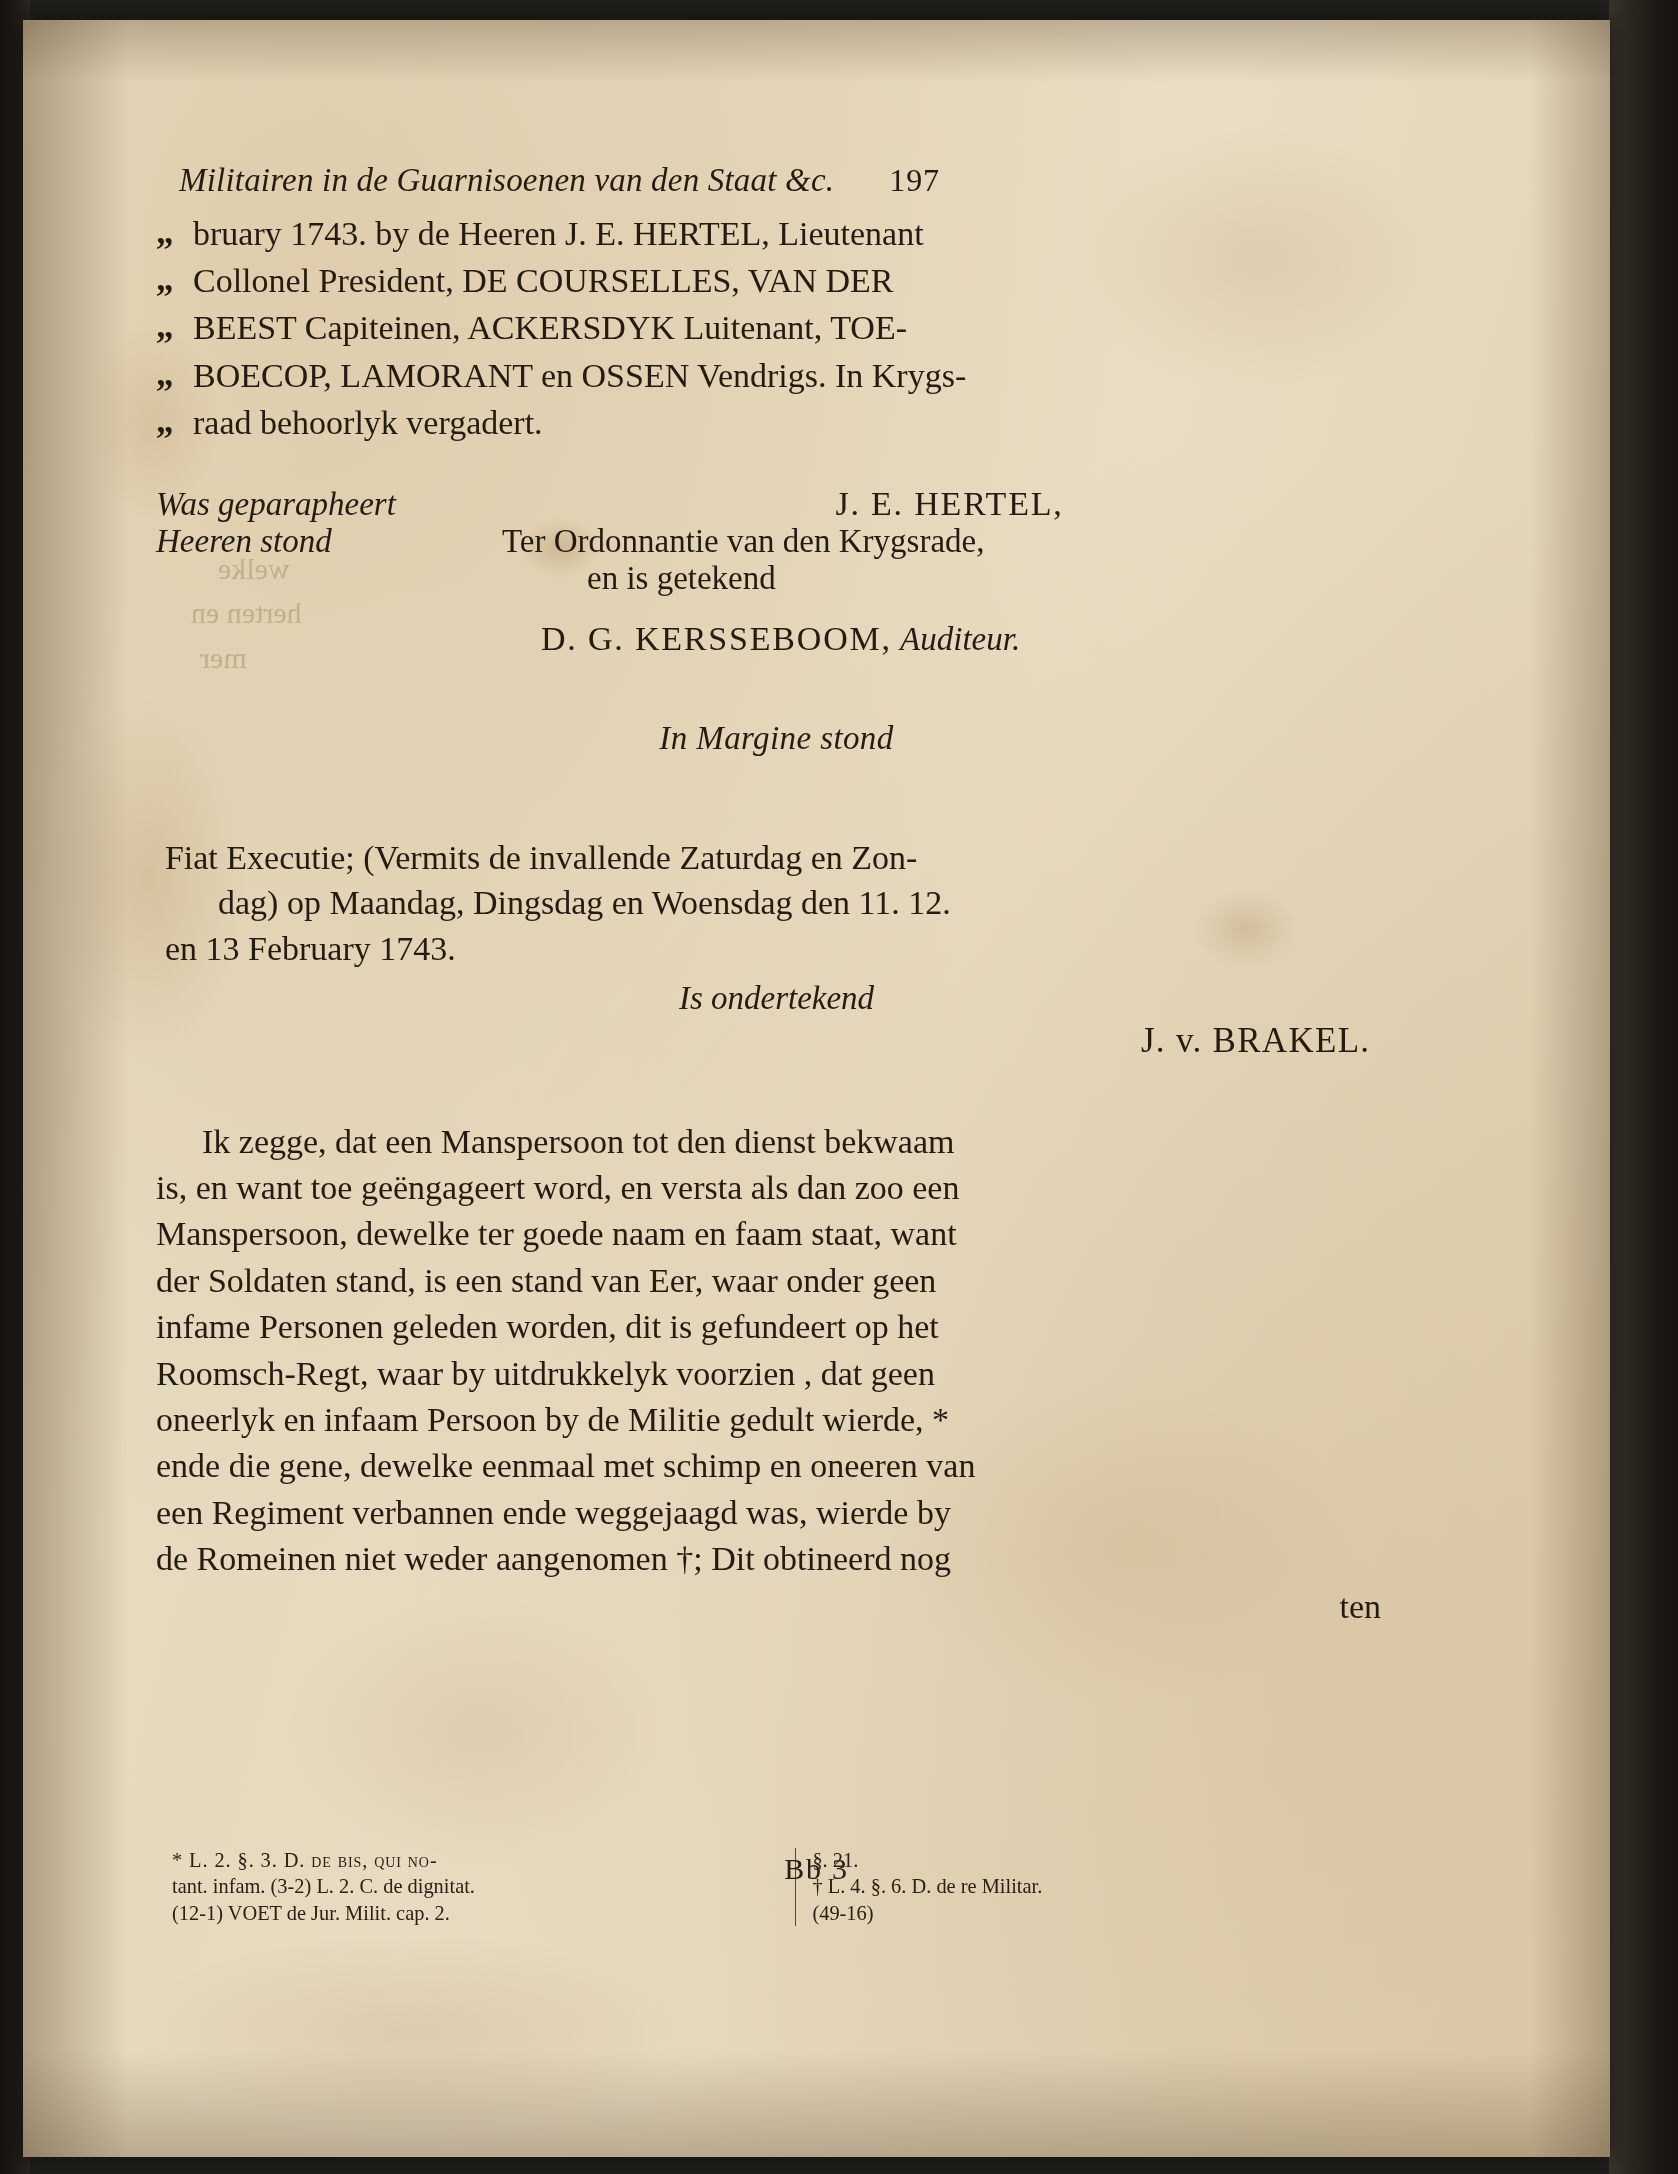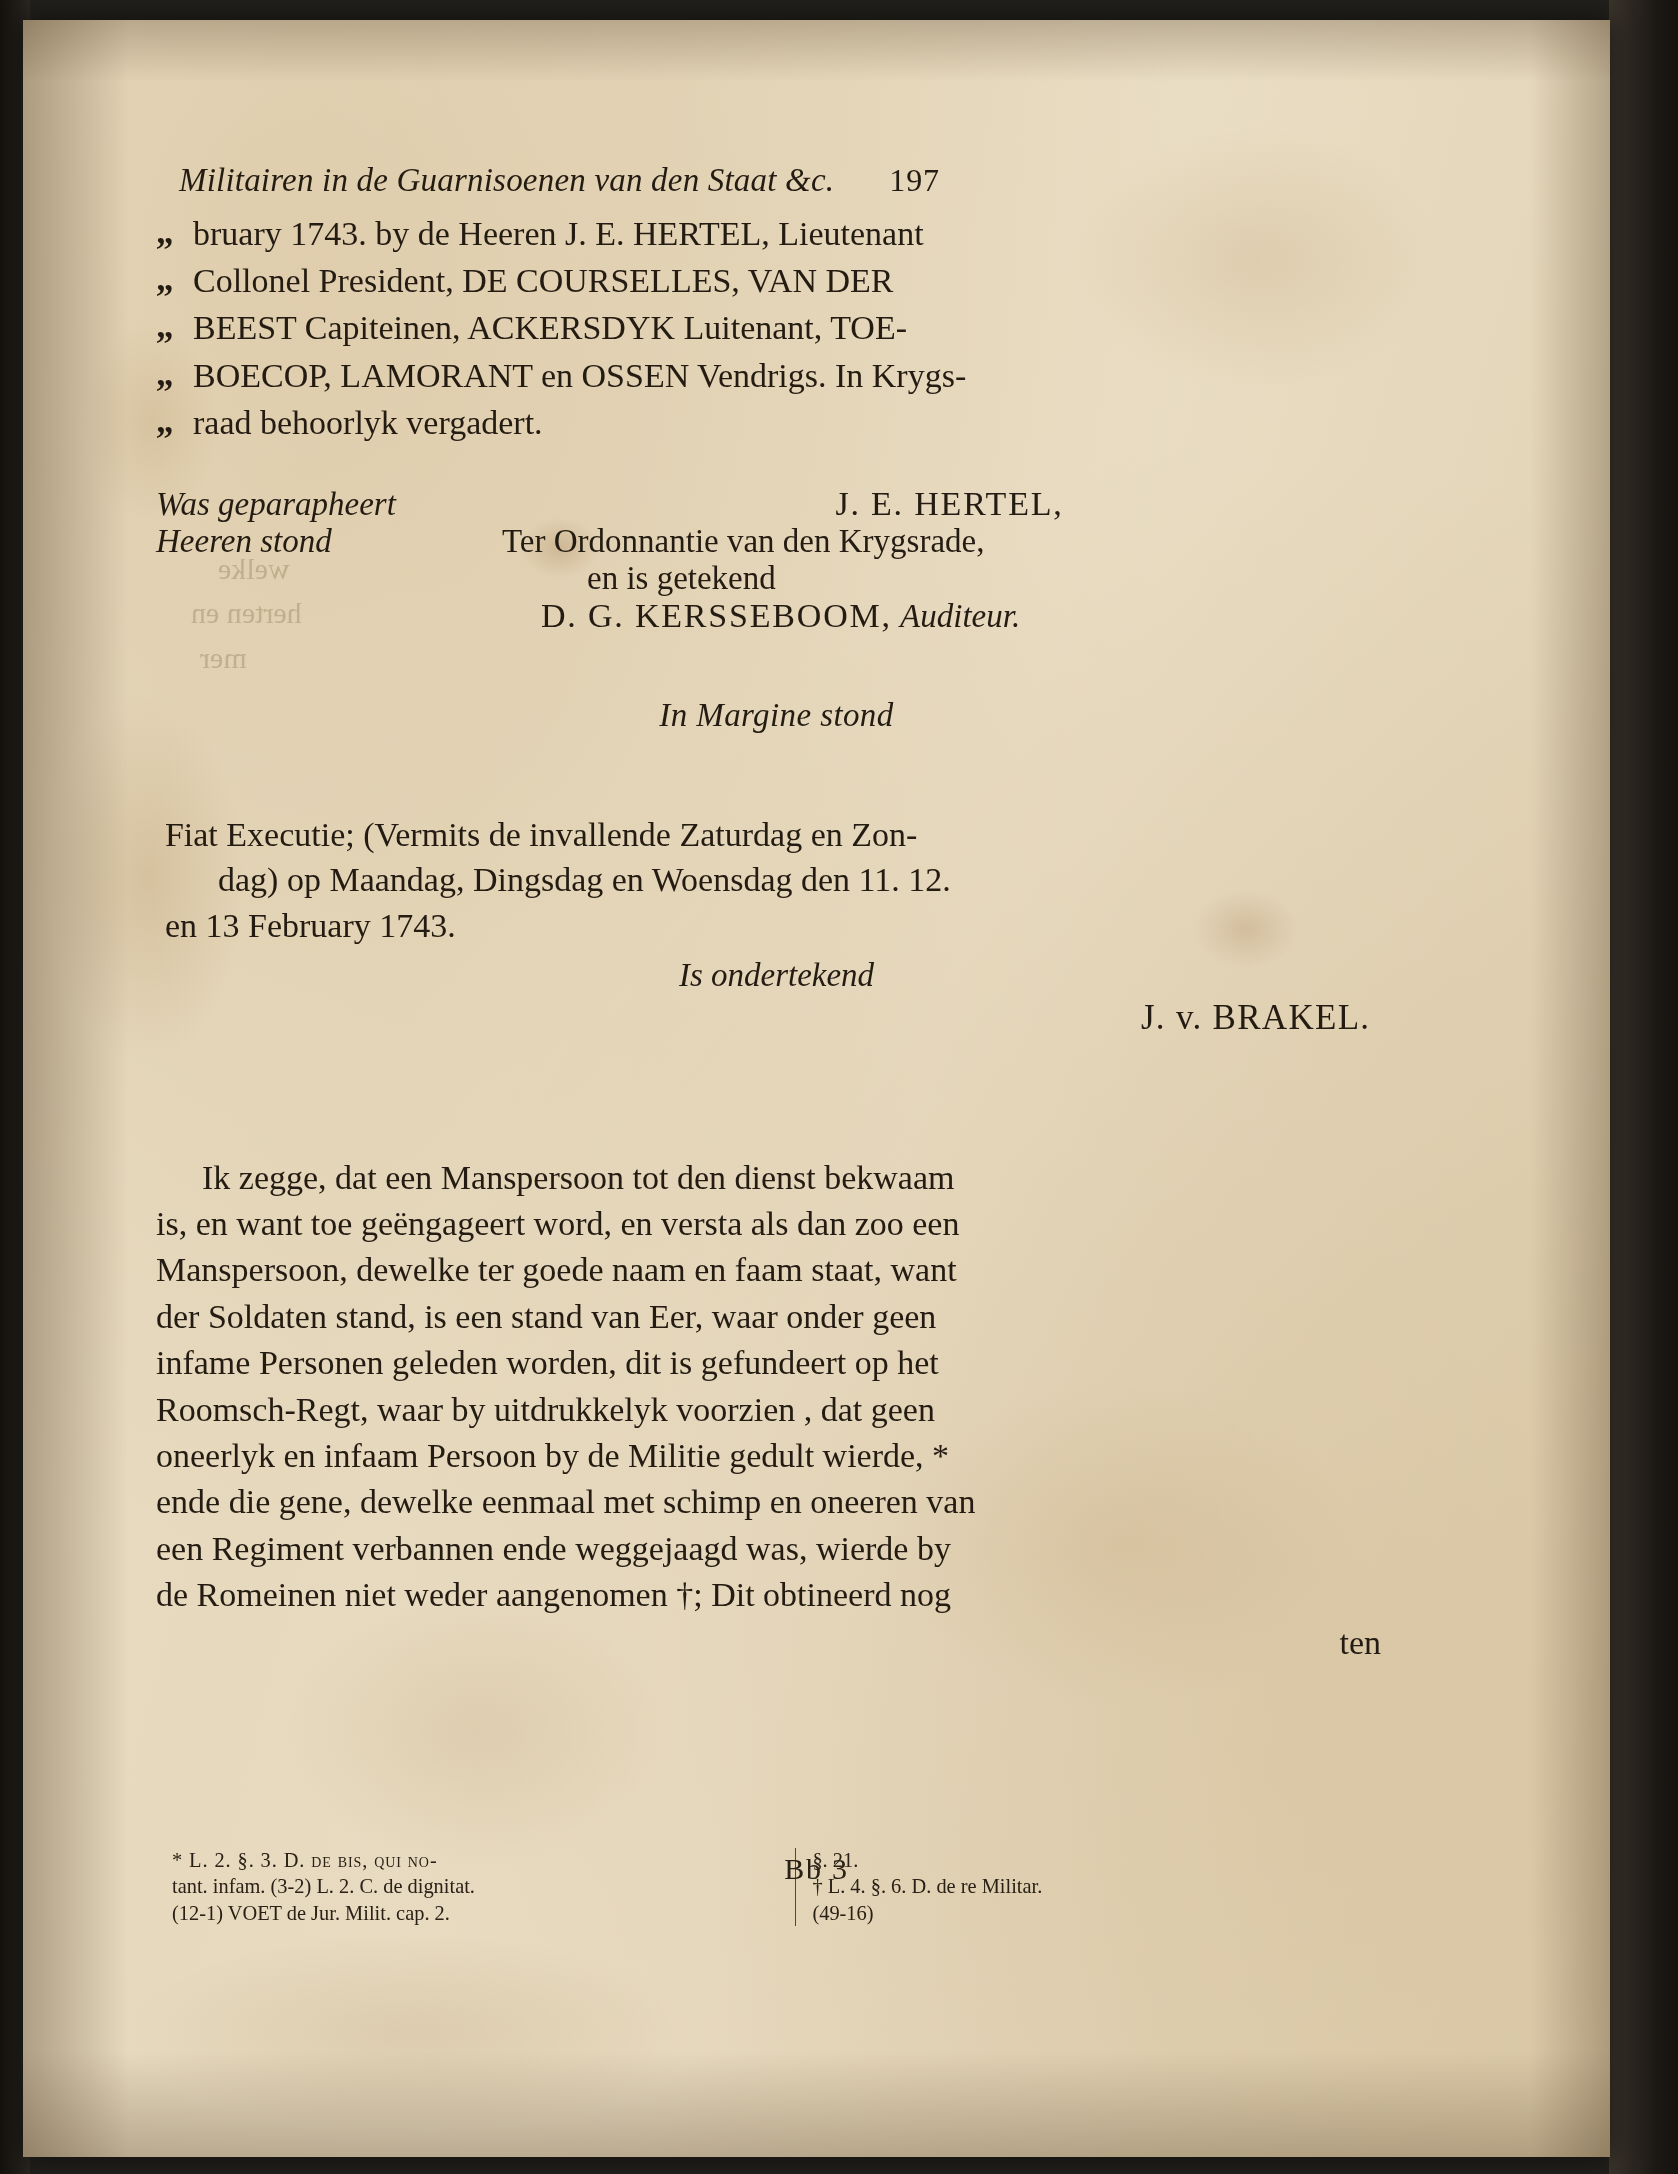--- a/index.html
+++ b/index.html
@@ -162,21 +162,21 @@
   .brakel {
     margin-top: 3.5px;
     text-align: right;
     padding-right: 26.6px;
     font-size: 35px;
     letter-spacing: 1.3px;
   }
 
   
   .para {
-    margin-top: 117px;
+    margin-top: 58px;
     font-size: 34px;
     line-height: 1.365;
     text-align: left;
   }
   .para .first { text-indent: 46px; }
   .para .tail {
     text-align: right;
     padding-right: 16px;
     margin-top: 1.8px;
   }
@@ -288,21 +288,21 @@
           <span class="sig-right center name-big">J. E. HERTEL,</span>
         </div>
         <div class="sig-row">
           <span class="sig-left">Heeren stond</span>
           <span class="sig-right">Ter Ordonnantie van den Krygsrade,</span>
         </div>
         <div class="sig-row">
           <span class="sig-left"></span>
           <span class="sig-right" style="padding-left:85px;">en is getekend</span>
         </div>
-        <div class="sig-row" style="margin-top:0;">
+        <div class="sig-row" style="margin-top:23px;">
           <span class="sig-left"></span>
           <span class="sig-right" style="padding-left:39px;">
             <span class="name-big">D. G. KERSSEBOOM,</span>
             <span class="it" style="font-size:33px;">Auditeur.</span>
           </span>
         </div>
       </div>
 
       <div class="inmargine">In Margine stond</div>
 

